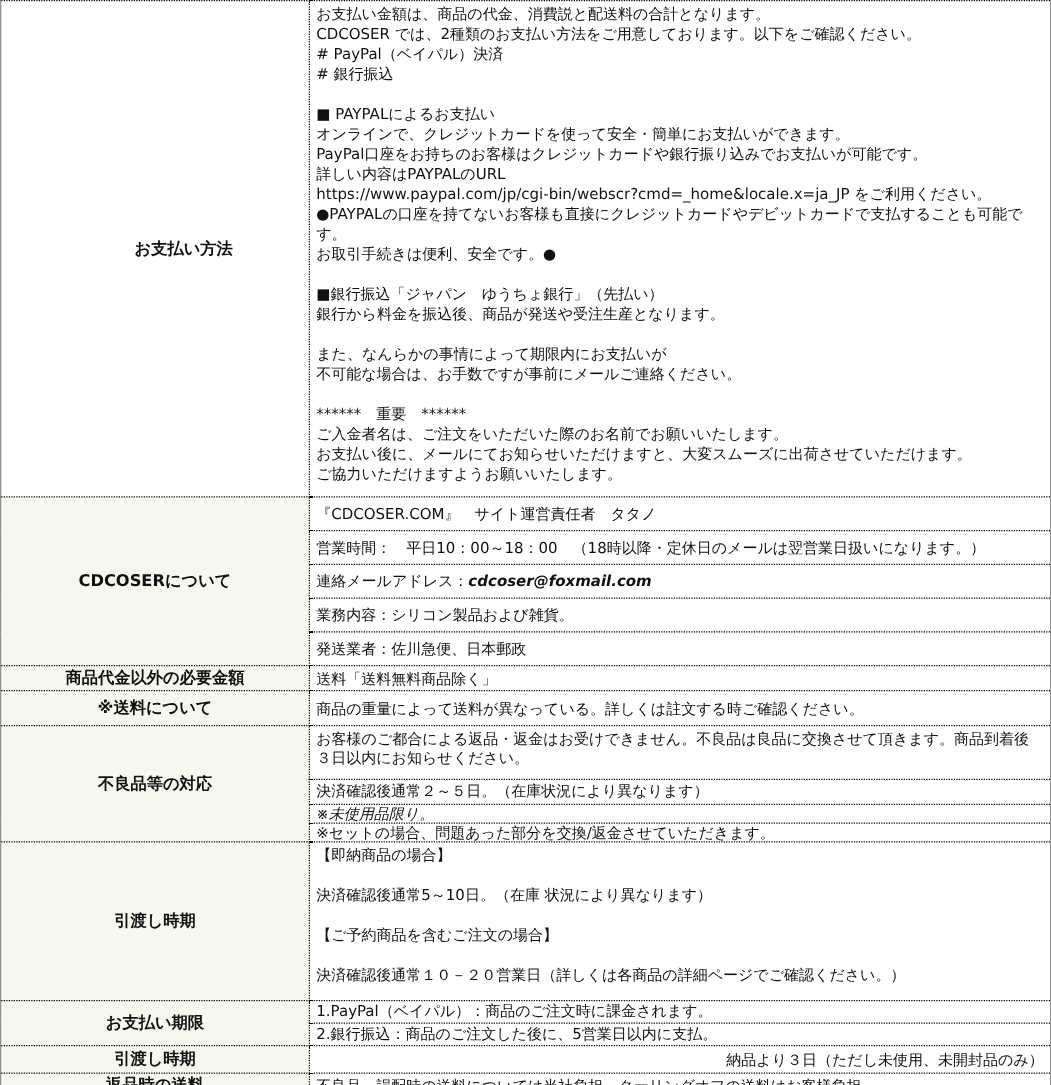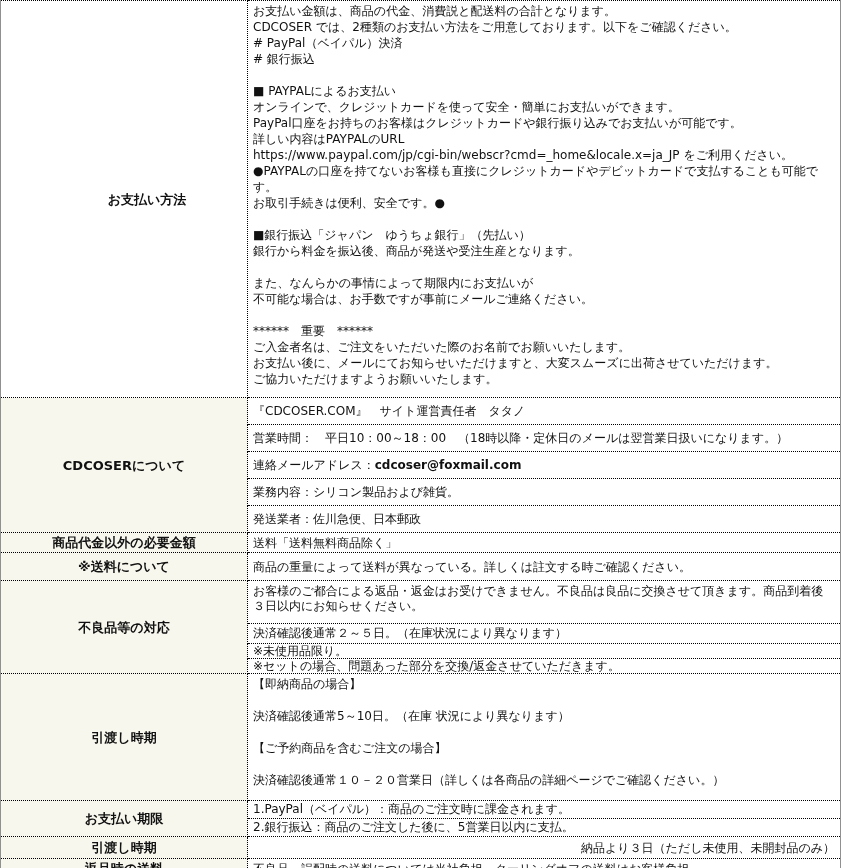--- a/index.html
+++ b/index.html
@@ -37,27 +37,27 @@
     vertical-align:top;
     line-height:16px;
     padding:2px 5px;
   }
   td.h-payment{height:392px;}
   td.h-about{height:24px;}
   td.h-extra{height:17px;}
   td.h-shipnote{height:25px;}
   td.h-defect1{height:38px;line-height:15px;vertical-align:top;padding-top:3px;}
   td.h-defect2{height:17px;line-height:13px;margin-top:20px;}
-  td.h-defect3{height:12px;line-height:12px;}
+  td.h-defect3{height:12px;line-height:12px;font-style:italic;}
   td.h-defect4{height:11px;line-height:12px;}
   td.h-delivery{height:122px;margin-top:33px;}
   td.h-pay{height:15px;line-height:13px;margin-top:31px;}
   td.h-ret{height:19px;text-align:right;}
   td.h-retship{height:17px;}
-  .email{font-weight:bold;}
+  .email{font-weight:bold;font-style:italic;}
 </style>
 </head>
 <body>
 
 <div class="policy-wrap">
   <table class="policy">
 
     <tbody>
         <tr>
       <th class="rowhead first">お支払い方法</th>

